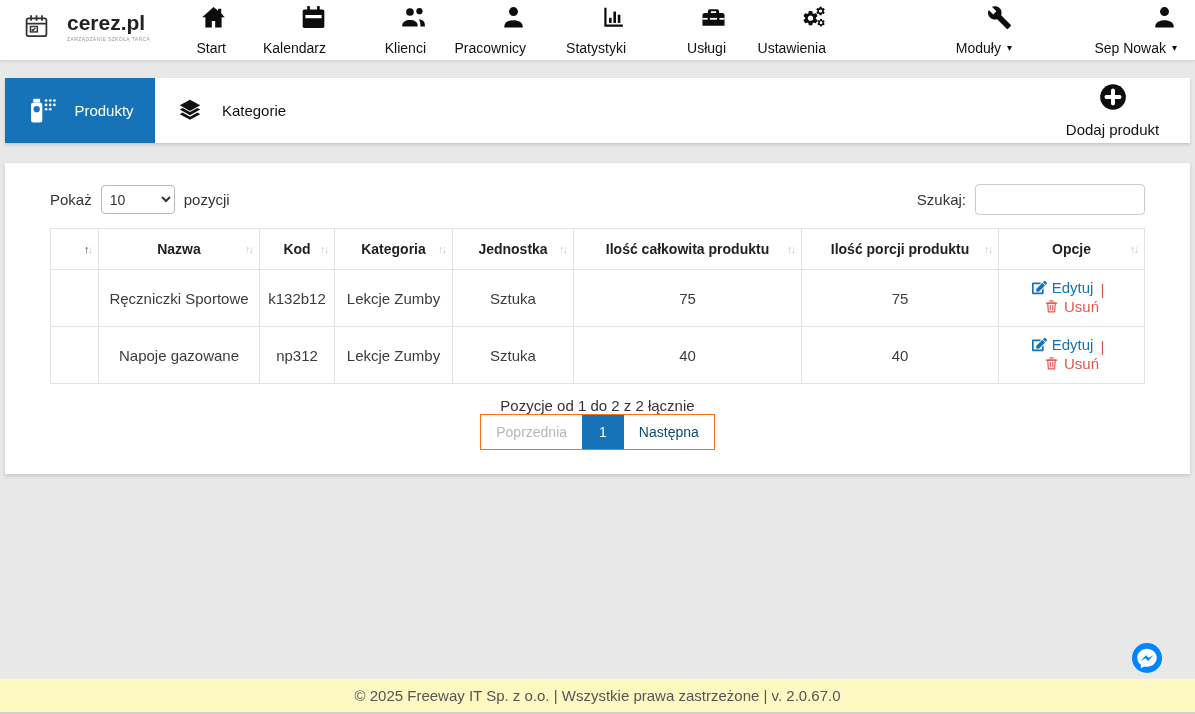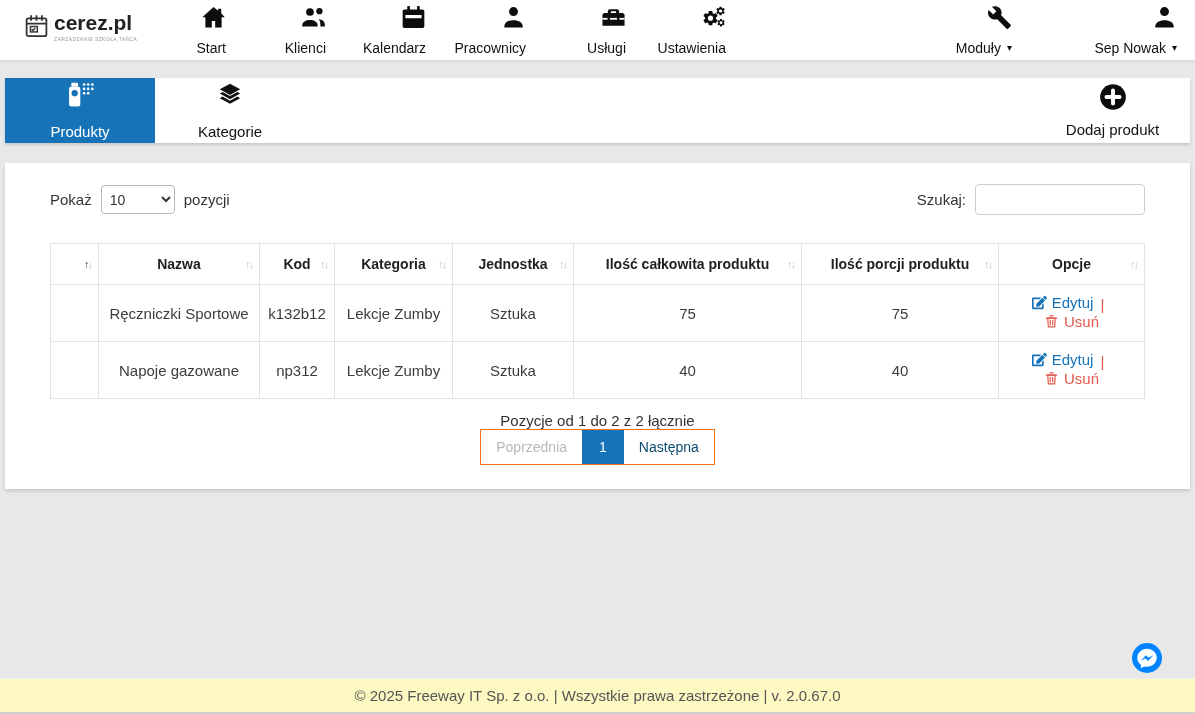--- a/index.html
+++ b/index.html
@@ -4,50 +4,50 @@
 <style>
   * { margin:0; padding:0; box-sizing:border-box; }
   html,body { background:#cfcfcf; }
   .wrapper {
     position:relative; width:1195px; height:714px; background:#e8e8e8;
     font-family:"Liberation Sans", sans-serif; overflow:hidden; margin:0 auto;
   }
   
   .topnav { position:absolute; top:0; left:0; right:0; height:60px; background:#fff;
             box-shadow:0 1px 3px rgba(0,0,0,.12); z-index:3; }
-  .logo { position:absolute; left:24px; top:10px; display:flex; gap:5px; cursor:pointer; }
+  .logo { position:absolute; left:24px; top:10px; display:flex; gap:18px; cursor:pointer; }
   .logo-cal { width:25px; height:25px; margin-top:4px; }
   .logo-texts { display:flex; flex-direction:column; }
   .logo-name { font-weight:bold; font-size:21px; color:#222; line-height:26px; }
   .logo-tag { font-size:5px; color:#999; letter-spacing:.4px; white-space:nowrap; }
   .nav-strip { position:absolute; left:126px; top:0; height:60px; display:flex; }
   .nav-item { width:100px; height:60px; display:flex; flex-direction:column; align-items:flex-end;
               justify-content:center; gap:10px; cursor:pointer; }
   .nav-item--modules { position:absolute; left:892px; top:0; width:120px; }
   .nav-item--user { position:absolute; left:1032px; top:0; width:145px; }
   .nav-icon { width:25px; height:25px; color:#0d0d0d; flex:none; }
   .nav-label { font-size:14px; color:#111; white-space:nowrap; }
   .nav-label-row { display:flex; align-items:center; gap:6px; }
   .caret { font-size:10px; color:#111; line-height:1; }
   
   .tabbar { position:absolute; top:78px; left:5px; right:5px; height:65px; background:#fff;
             box-shadow:0 2px 3px rgba(0,0,0,.14); display:flex; z-index:2; }
-  .tab { width:150px; height:65px; display:flex; flex-direction:column; align-items:center;
+  .tab { width:150px; height:65px; display:flex; align-items:center;
          justify-content:center; gap:16px; cursor:pointer; color:#111; }
   .tab--active { background:#1673b8; color:#fff; }
   .tab-icon { width:32px; height:25px; }
   .tab-label { font-size:15px; }
   .add-product { margin-left:auto; width:155px; height:65px; display:flex; flex-direction:column;
                  align-items:center; justify-content:center; gap:10px; cursor:pointer; }
   .add-icon { width:28px; height:28px; color:#0d0d0d; }
   .add-label { font-size:15px; color:#111; white-space:nowrap; }
   
   .card { position:absolute; top:163px; left:5px; right:5px; background:#fff;
           box-shadow:0 2px 4px rgba(0,0,0,.15); padding:21px 45px 24px; z-index:1; }
-  .controls { display:flex; justify-content:space-between; align-items:center; margin-bottom:28px; }
+  .controls { display:flex; justify-content:space-between; align-items:center; margin-bottom:13px; }
   .control-left, .control-right { display:flex; align-items:center; gap:9px; font-size:15px; color:#333; }
   .pagesize-select { width:74px; height:29px; border:1px solid #b8b8b8; border-radius:4px;
                      font-size:14px; color:#333; padding:0 4px; background:#fff; font-family:inherit; }
   .search-input { width:170px; height:31px; border:1px solid #ccc; border-radius:4px;
                   padding:0 9px; font-size:14px; font-family:inherit; outline:none; }
   table { width:100%; border-collapse:collapse; font-size:15px; color:#3c3c3c; table-layout:fixed; }
   th, td { border:1px solid #e2e2e2; text-align:center; }
   th { padding:12px 8px; font-size:14px; color:#1f1f1f; font-weight:bold; position:relative; cursor:pointer; }
   td { padding:9px 6px; }
   .sort { position:absolute; right:7px; top:50%; transform:translateY(-50%);
@@ -184,35 +184,41 @@
 
     <nav class="nav-strip">
       <div class="nav-item">
         <svg class="nav-icon">
             <use href="#i-home"></use>
           </svg>
         <span class="nav-label">Start</span>
       </div>
       <div class="nav-item">
         <svg class="nav-icon">
+            <use href="#i-cal"></use>
+          </svg>
+        <span class="nav-label">Kalendarz</span>
+      </div>
+      <div class="nav-item">
+        <svg class="nav-icon">
             <use href="#i-users"></use>
           </svg>
         <span class="nav-label">Klienci</span>
       </div>
       <div class="nav-item">
         <svg class="nav-icon">
-            <use href="#i-cal"></use>
-          </svg>
-        <span class="nav-label">Kalendarz</span>
-      </div>
-      <div class="nav-item">
-        <svg class="nav-icon">
             <use href="#i-user"></use>
           </svg>
         <span class="nav-label">Pracownicy</span>
+      </div>
+      <div class="nav-item">
+        <svg class="nav-icon">
+            <use href="#i-chart"></use>
+          </svg>
+        <span class="nav-label">Statystyki</span>
       </div>
       <div class="nav-item">
         <svg class="nav-icon">
             <use href="#i-toolbox"></use>
           </svg>
         <span class="nav-label">Usługi</span>
       </div>
       <div class="nav-item">
         <svg class="nav-icon" viewBox="0 0 24 24">
           <use href="#i-gear" transform="translate(0.5,4) scale(0.72)"></use>

